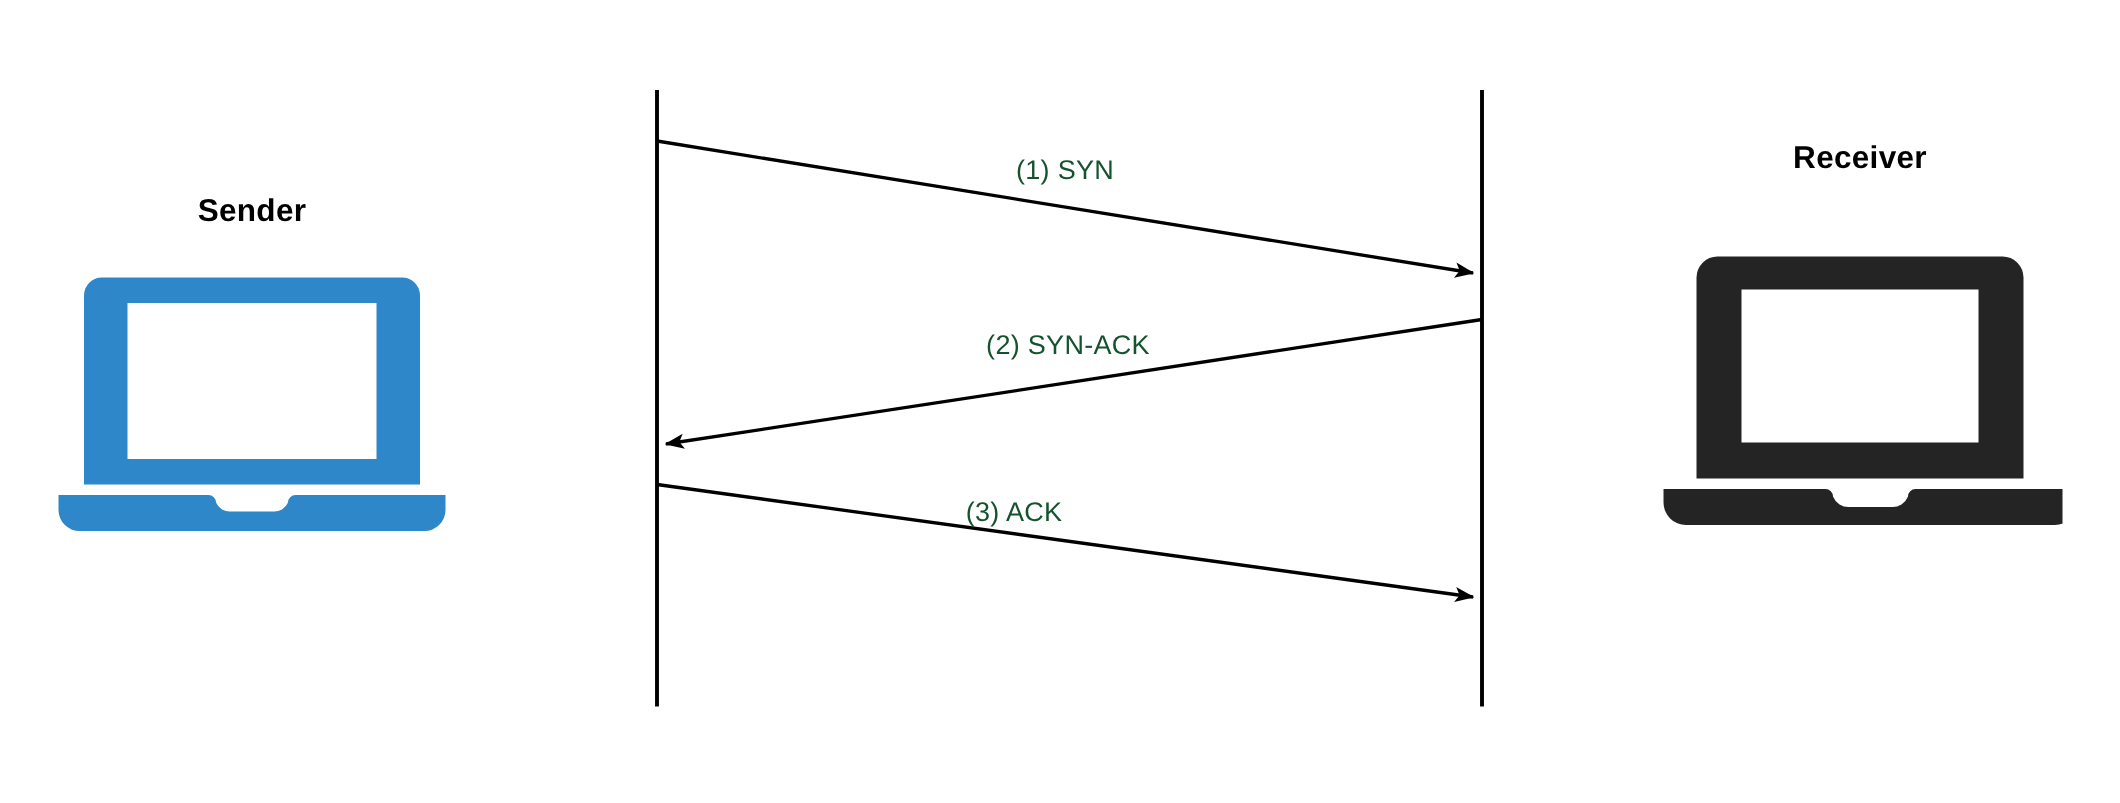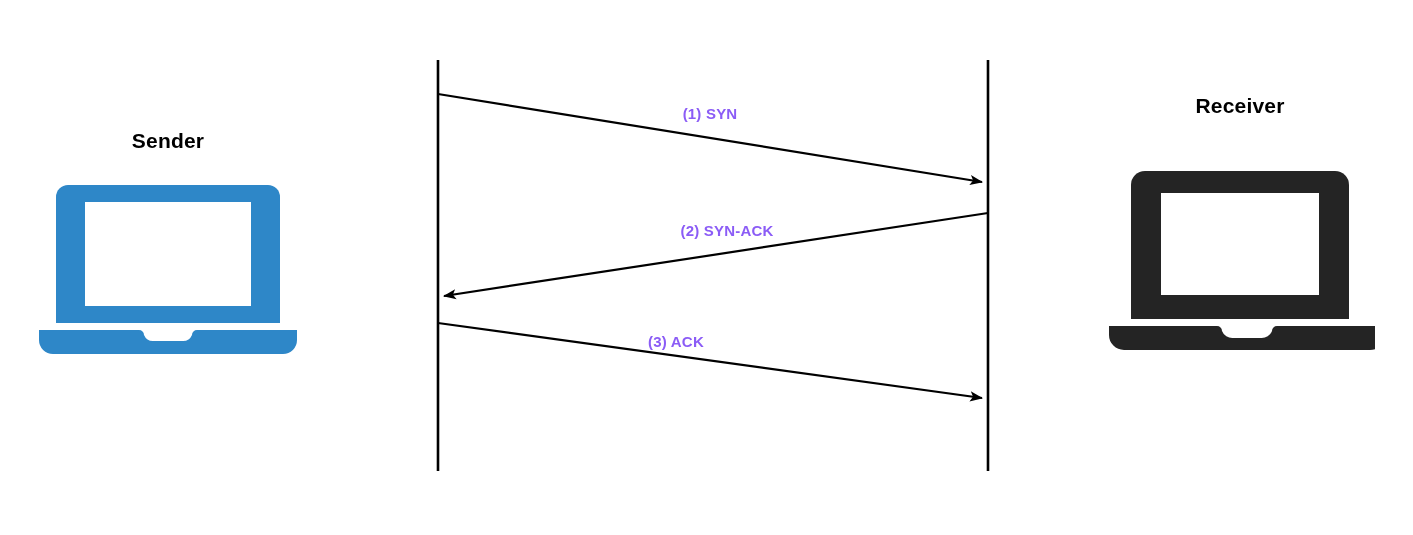--- a/index.html
+++ b/index.html
@@ -56,30 +56,30 @@
   #sequence-layer {
     position: absolute;
     left: 0;
     top: 0;
     width: 1413px;
     height: 535px;
   }
 
   .msg-label {
     position: absolute;
-    font-size: 15px;
-    font-weight: bold;
-    color: #8b5cf6;
+    font-size: 18px;
+    font-weight: normal;
+    color: #14532d;
     white-space: nowrap;
     transform: translate(-50%, -50%);
     line-height: 1;
     letter-spacing: 0.2px;
   }
   #label-syn      { left: 710px; top: 113px; }
-  #label-syn-ack  { left: 727px; top: 230px; }
+  #label-syn-ack  { left: 712px; top: 230px; }
   #label-ack      { left: 676px; top: 341px; }
 </style>
 </head>
 <body>
 
 <div id="canvas">
 
   <div class="node" id="node-receiver">
     <div class="node-label">Receiver</div>
     <svg class="laptop" width="270" height="190" viewBox="0 0 270 190">

